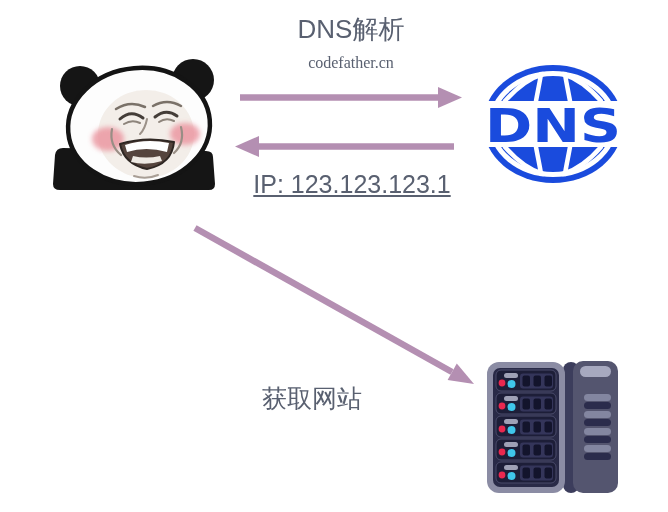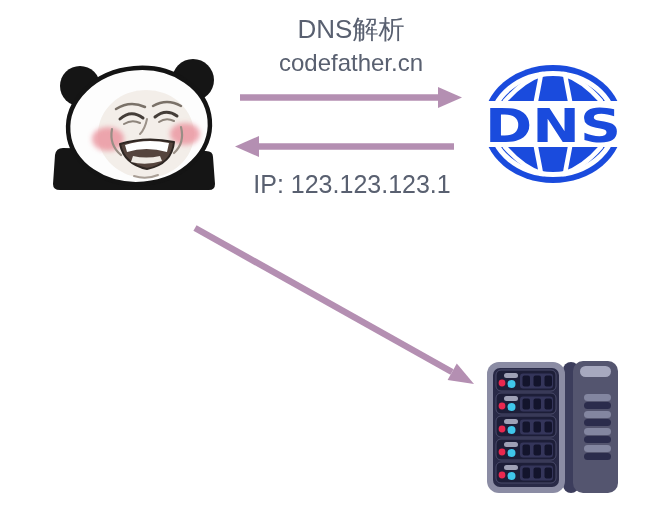--- a/index.html
+++ b/index.html
@@ -14,22 +14,22 @@
   body{font-family:"Liberation Sans","DejaVu Sans",sans-serif;background:#fff;}
   .canvas{
     position:relative;width:668px;height:512px;
     background:var(--color-background);overflow:hidden;
   }
   .abs{position:absolute;}
   .label{color:var(--color-text);text-align:center;white-space:nowrap;}
   .label .line{display:block;}
   .center-x{transform:translateX(-50%);}
   .query-label{left:351px;top:13px;font-size:26px;line-height:33px;}
-  .query-label .line2{font-size:24px;}
-  .ip-label{left:352px;top:169px;font-size:25px;line-height:30px;}
+  .query-label .line2{font-size:16px;font-family:Liberation Serif, serif;}
+  .ip-label{left:352px;top:169px;font-size:25px;line-height:30px;text-decoration:underline;}
   .visit-label{left:312px;top:381px;font-size:25px;line-height:35px;}
   .arrow-line{stroke:var(--color-arrow);stroke-width:6.5;fill:none;}
   .arrow-head{fill:var(--color-arrow);}
   .globe-blue{fill:var(--color-blue);}
   .globe-line{stroke:#ffffff;fill:none;stroke-linecap:round;}
   .globe-text{
     fill:var(--color-blue);font-weight:800;font-size:46px;
     font-family:"DejaVu Sans","Liberation Sans",sans-serif;
   }
   .led-red{fill:var(--color-red);}
@@ -108,20 +108,21 @@
   <div class="abs label center-x ip-label">
     <span class="line">IP: 123.123.123.1</span>
   </div>
 
   <svg class="abs" style="left:190px;top:222px;" width="292" height="172" viewBox="0 0 292 172">
     <line class="arrow-line" x1="5" y1="6" x2="262" y2="150"></line>
     <polygon class="arrow-head" points="284,162 257.6,158.1 266.8,141.5"></polygon>
   </svg>
 
   <div class="abs label center-x visit-label">
+    <span class="line">获取网站</span>
   </div>
 
   <svg class="abs" style="left:487px;top:358px;" width="131" height="137" viewBox="0 0 131 137">
 
     <rect x="76" y="4" width="16" height="131" rx="8" fill="#3c3d5c"></rect>
     <rect x="86" y="3" width="45" height="132" rx="10" fill="#54556f"></rect>
     <rect x="93" y="8" width="31" height="11" rx="5.5" fill="#a7a9bf"></rect>
     <g>
       <rect x="97" y="36" width="27" height="7" rx="3.5" fill="#8386a0"></rect>
       <rect x="97" y="44" width="27" height="7" rx="3.5" fill="#2b2c4c"></rect>

